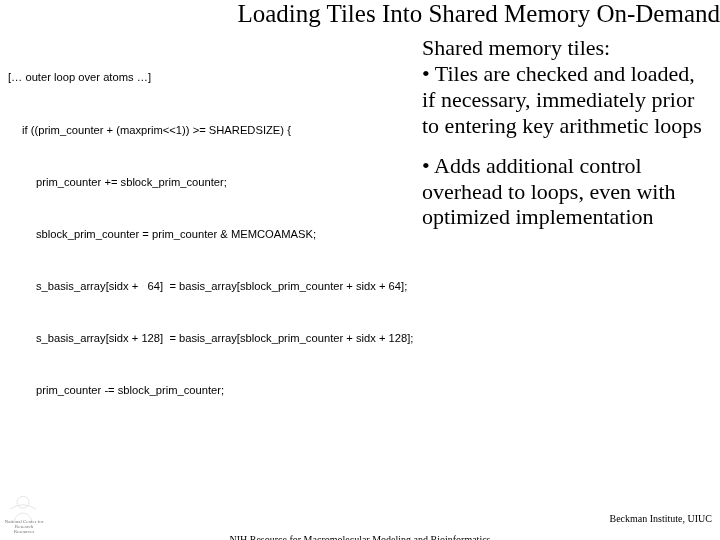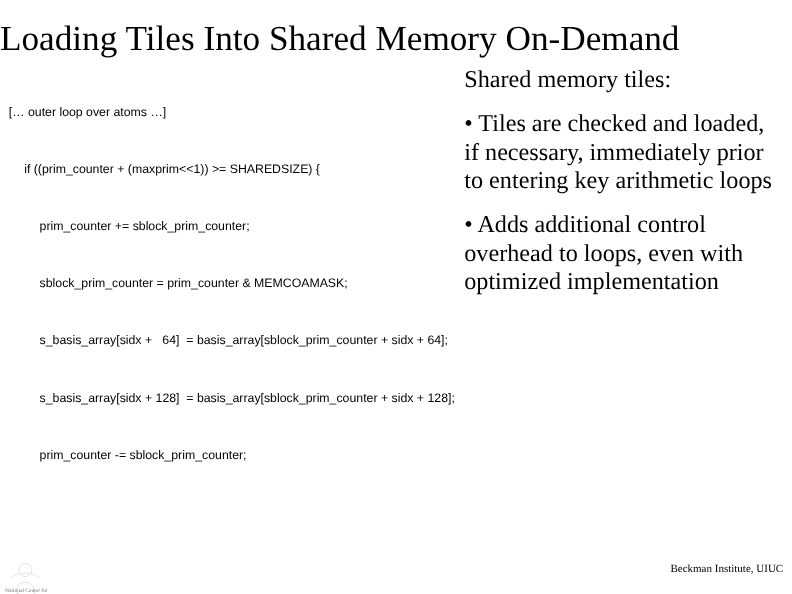--- a/index.html
+++ b/index.html
@@ -18,23 +18,23 @@
     height: 540px;
     box-sizing: border-box;
   }
   .title {
     text-align: center;
     font-size: 30px;
     margin-top: 4px;
     line-height: 1.15;
   }
   .subtitle {
-    text-align: left;
-    font-size: 32px;
-    margin-top: 16px;
+    text-align: right;
+    font-size: 25px;
+    margin-top: 0px;
     line-height: 1.15;
   }
   .body {
     display: flex;
     flex-direction: row;
     margin-top: 6px;
     padding: 0 8px 0 8px;
   }
   .code-col {
     width: 406px;
@@ -50,21 +50,20 @@
   .ind0 { padding-left: 0px; }
   .ind1 { padding-left: 14px; }
   .ind2 { padding-left: 28px; }
   .text-col {
     flex: 1;
     font-size: 22px;
     line-height: 1.18;
     padding-left: 8px;
   }
   .text-col .heading {
-    margin-bottom: 14px;
   }
   .text-col .para {
     margin-bottom: 14px;
   }
   .footer {
     position: absolute;
     bottom: 6px;
     left: 0;
     width: 100%;
     font-size: 10px;
@@ -74,21 +73,21 @@
     position: absolute;
     left: 50%;
     transform: translateX(-50%);
     text-align: center;
     width: 420px;
     line-height: 1.2;
   }
   .footer-right {
     position: absolute;
     right: 8px;
-    bottom: 27px;
+    bottom: 10px;
     text-align: right;
   }
   .logo {
     position: absolute;
     left: 6px;
     bottom: 8px;
     width: 34px;
     height: 34px;
     opacity: 0.3;
   }

